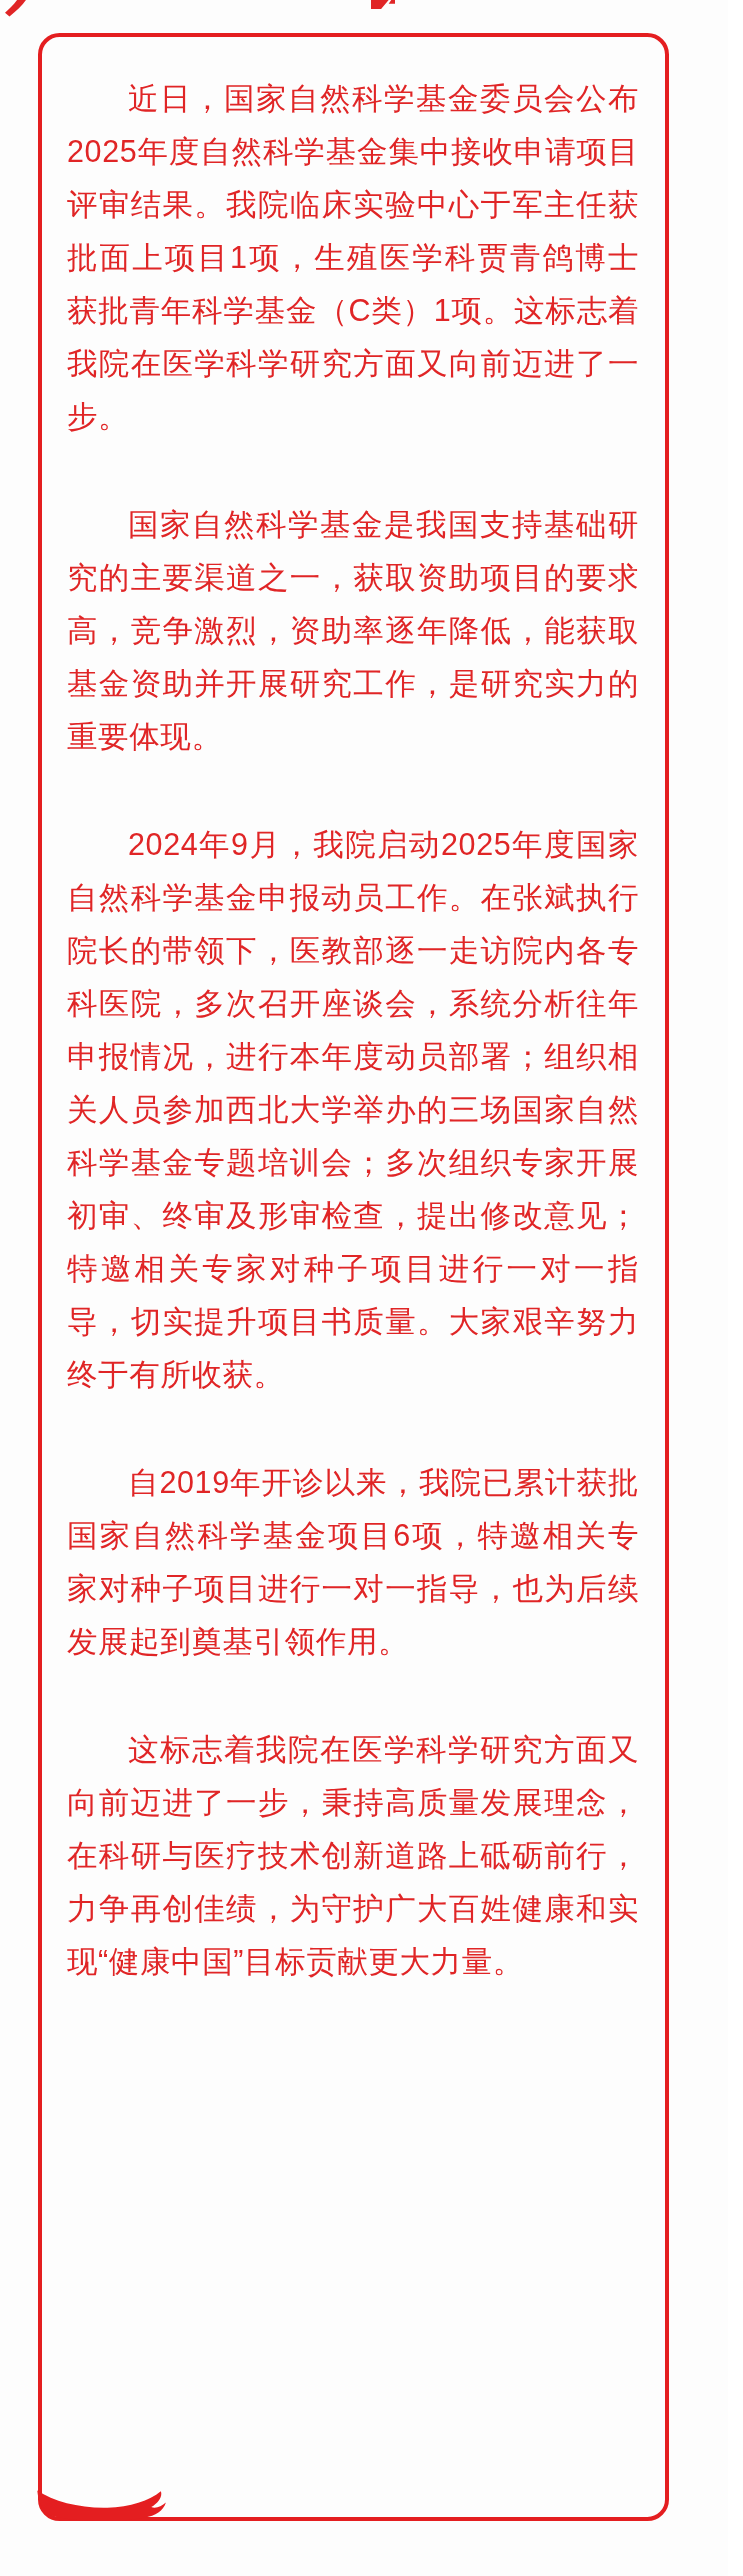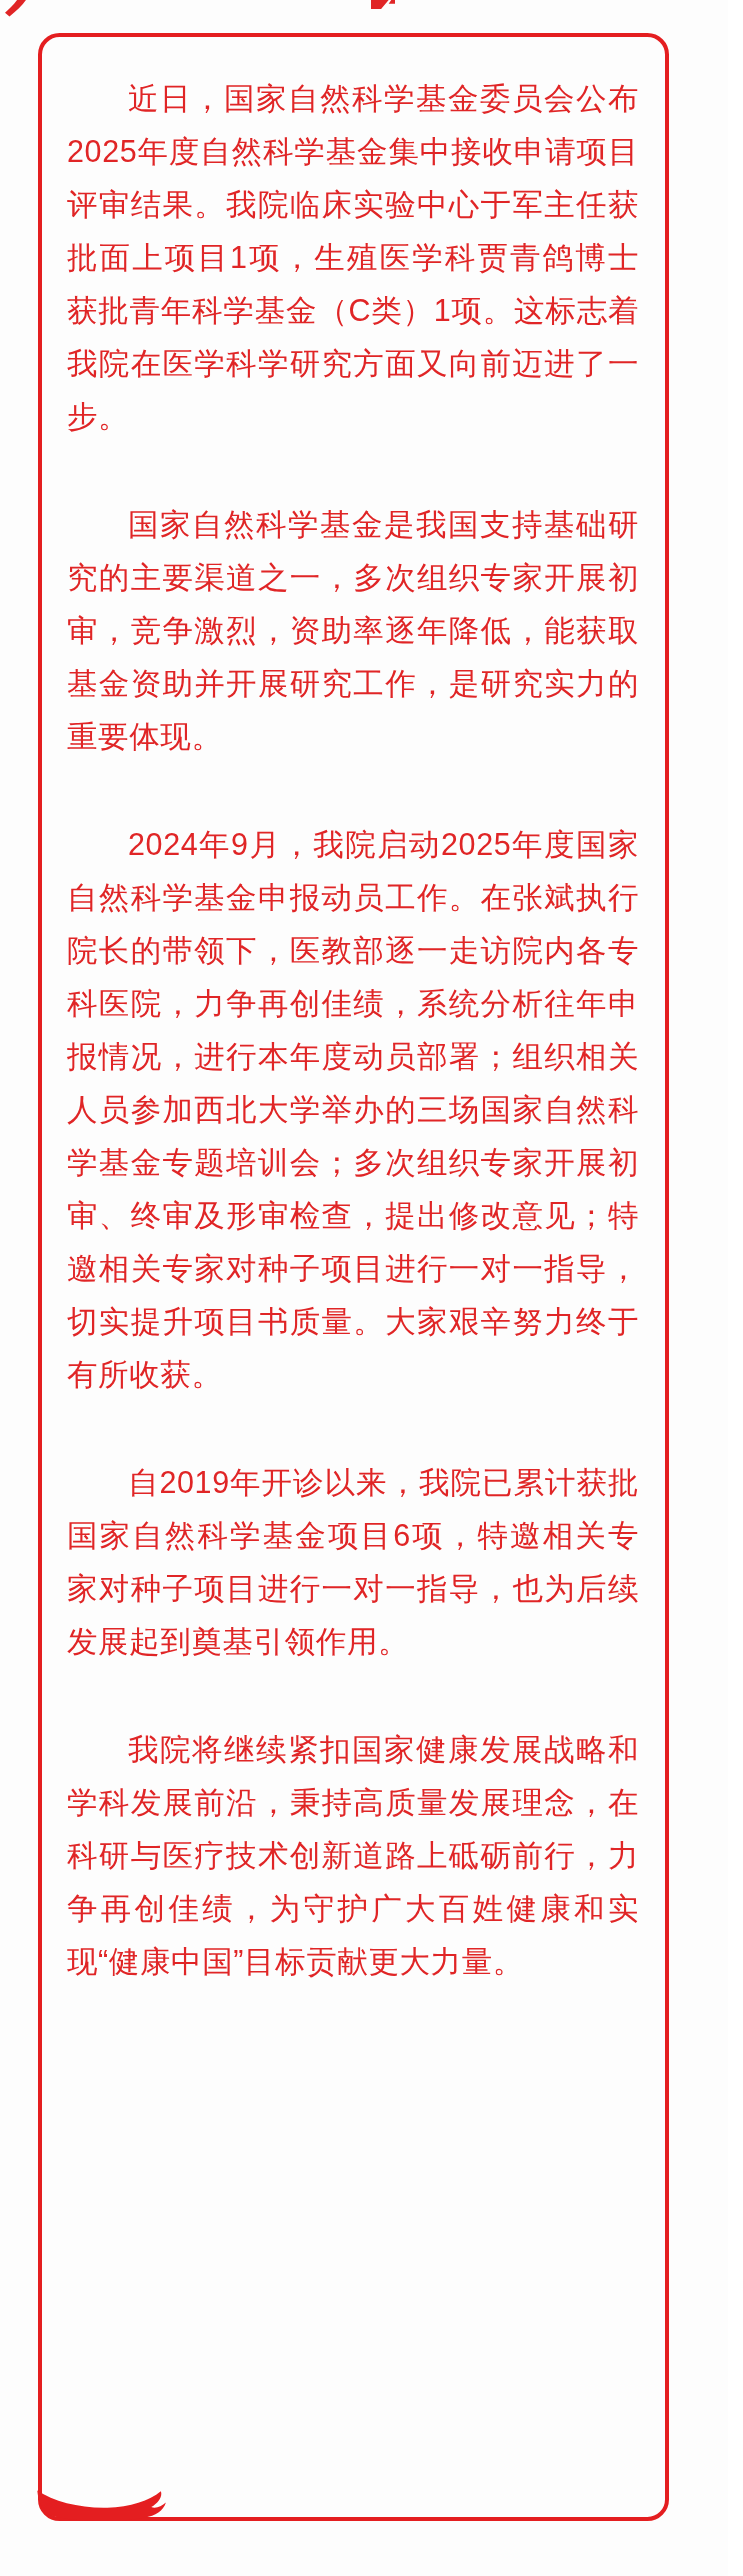--- a/index.html
+++ b/index.html
@@ -49,24 +49,24 @@
 </style>
 </head>
 <body>
 
 <div class="page">
 
   <div class="frame"></div>
 
   <div class="content">
     <p>近日，国家自然科学基金委员会公布2025年度自然科学基金集中接收申请项目评审结果。我院临床实验中心于军主任获批面上项目1项，生殖医学科贾青鸽博士获批青年科学基金（C类）1项。这标志着我院在医学科学研究方面又向前迈进了一步。</p>
-    <p>国家自然科学基金是我国支持基础研究的主要渠道之一，多次组织专家开展初审，竞争激烈，资助率逐年降低，能获取基金资助并开展研究工作，是研究实力的重要体现。</p>
-    <p>2024年9月，我院启动2025年度国家自然科学基金申报动员工作。在张斌执行院长的带领下，医教部逐一走访院内各专科医院，力争再创佳绩，系统分析往年申报情况，进行本年度动员部署；组织相关人员参加西北大学举办的三场国家自然科学基金专题培训会；多次组织专家开展初审、终审及形审检查，提出修改意见；特邀相关专家对种子项目进行一对一指导，切实提升项目书质量。大家艰辛努力终于有所收获。</p>
+    <p>国家自然科学基金是我国支持基础研究的主要渠道之一，获取资助项目的要求高，竞争激烈，资助率逐年降低，能获取基金资助并开展研究工作，是研究实力的重要体现。</p>
+    <p>2024年9月，我院启动2025年度国家自然科学基金申报动员工作。在张斌执行院长的带领下，医教部逐一走访院内各专科医院，多次召开座谈会，系统分析往年申报情况，进行本年度动员部署；组织相关人员参加西北大学举办的三场国家自然科学基金专题培训会；多次组织专家开展初审、终审及形审检查，提出修改意见；特邀相关专家对种子项目进行一对一指导，切实提升项目书质量。大家艰辛努力终于有所收获。</p>
     <p>自2019年开诊以来，我院已累计获批国家自然科学基金项目6项，特邀相关专家对种子项目进行一对一指导，也为后续发展起到奠基引领作用。</p>
-    <p>我院将继续紧扣国家健康发展战略和学科发展前沿，秉持高质量发展理念，在科研与医疗技术创新道路上砥砺前行，力争再创佳绩，为守护广大百姓健康和实现“健康中国”目标贡献更大力量。</p>
+    <p>这标志着我院在医学科学研究方面又向前迈进了一步，秉持高质量发展理念，在科研与医疗技术创新道路上砥砺前行，力争再创佳绩，为守护广大百姓健康和实现“健康中国”目标贡献更大力量。</p>
   </div>
 
   <svg class="swoosh" viewBox="0 0 212 52" preserveAspectRatio="none" aria-hidden="true">
     <path d="M2,4
              C28,22 70,32 112,31
              C148,30 178,20 196,5
              C199,12 193,23 181,30
              C188,33 197,29 204,23
              C200,36 188,44 170,47
              C120,56 56,52 26,44

